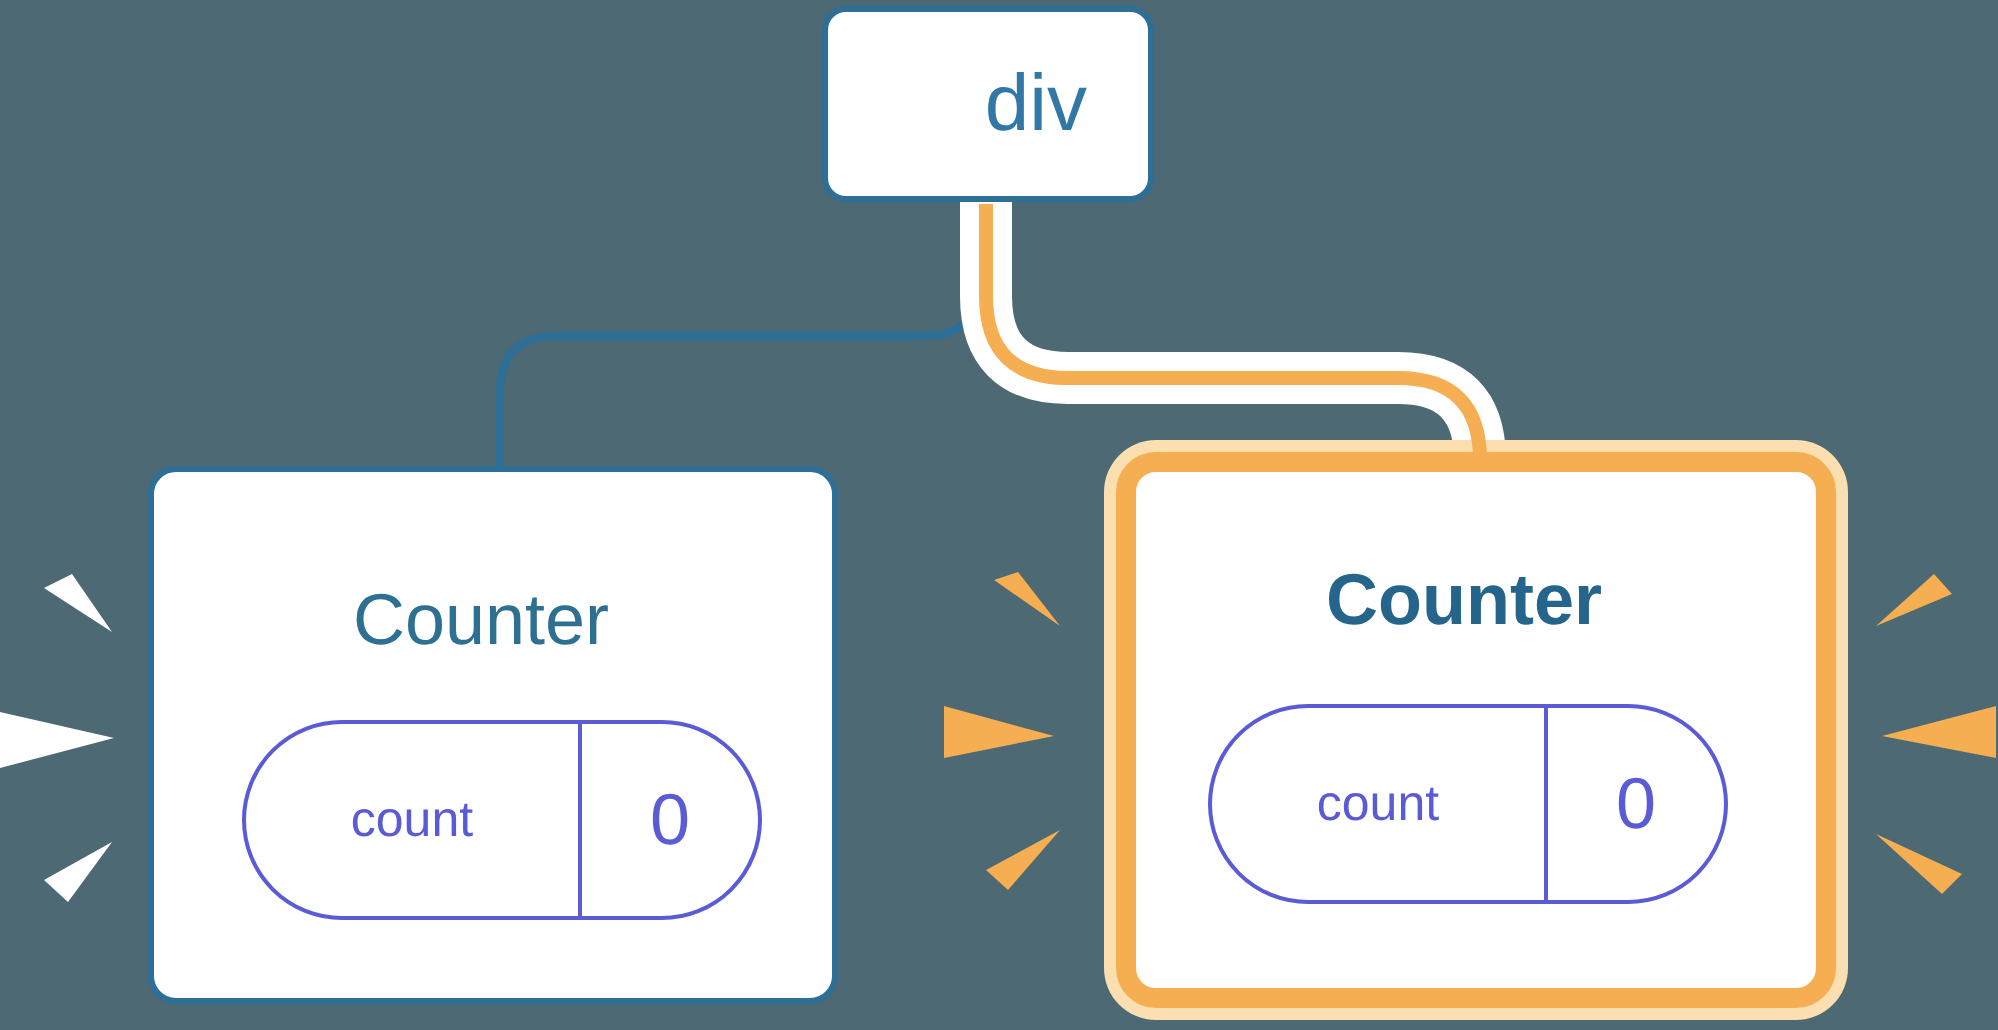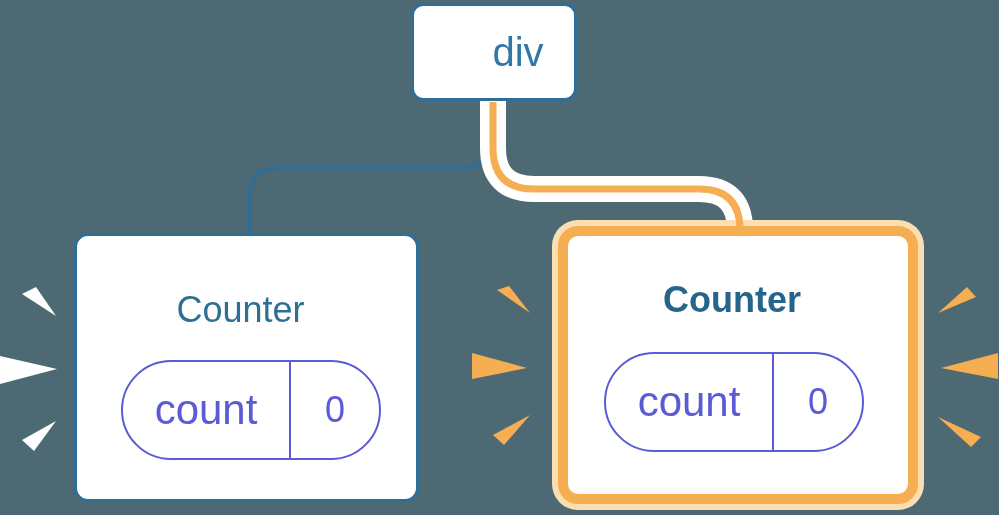--- a/index.html
+++ b/index.html
@@ -44,21 +44,21 @@
   .pill{
     position:absolute;width:260px;height:100px;box-sizing:border-box;
     border:2px solid #5B5BD6;border-radius:50px;background:#fff;
     display:flex;align-items:stretch;overflow:hidden;
   }
   .pill-plain{left:44px;top:124px;}
   .pill-hl{left:36px;top:116px;}
   .pill-key{
     width:168px;box-sizing:border-box;border-right:2px solid #5B5BD6;
     display:flex;align-items:center;justify-content:center;
-    font-size:42px;color:#5B5BD6;
+    font-size:25px;color:#5B5BD6;
   }
   .pill-value{
     flex:1;display:flex;align-items:center;justify-content:center;
     font-size:36px;color:#5B5BD6;
   }
 </style>
 </head>
 <body style="background: rgb(77, 105, 115);">
 
 <div class="canvas">

